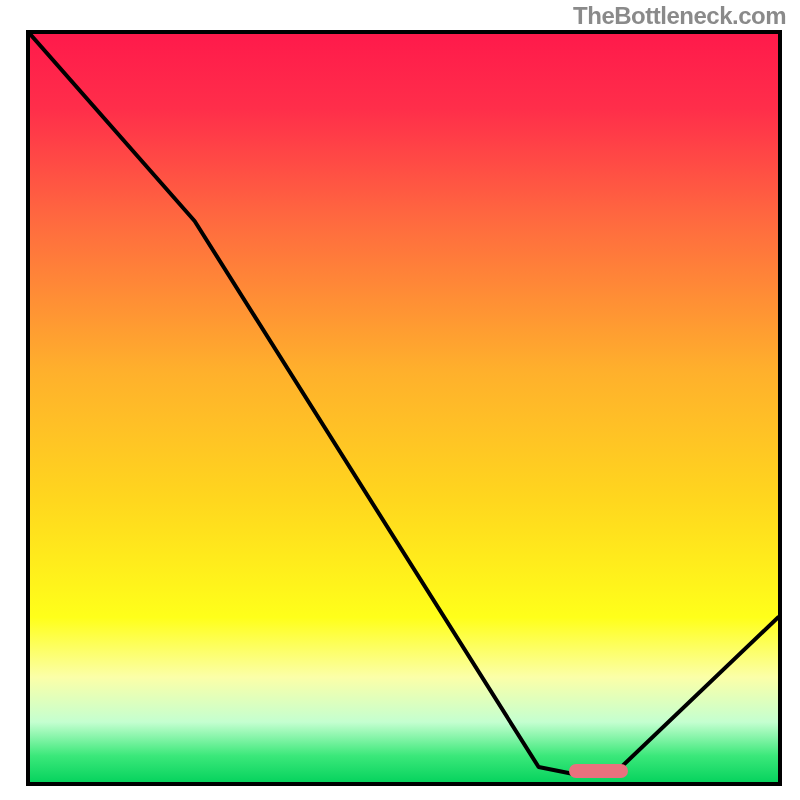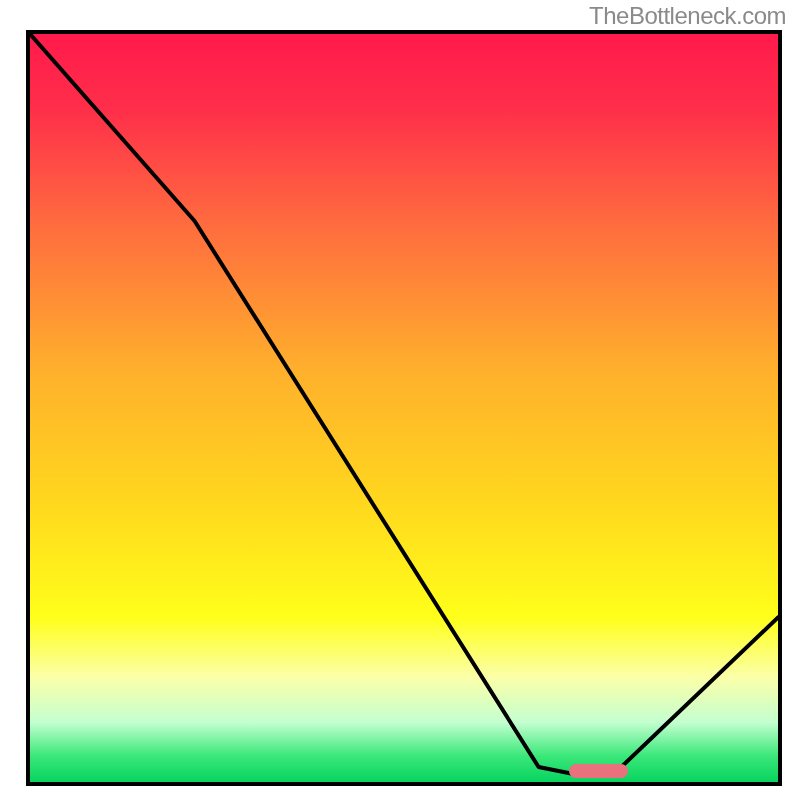--- a/index.html
+++ b/index.html
@@ -13,21 +13,21 @@
   .wrap {
     position: relative;
     width: 800px;
     height: 800px;
   }
   .watermark {
     position: absolute;
     top: 2px;
     right: 14px;
     font-size: 24px;
-    font-weight: 400;
+    font-weight: 700;
     color: #8a8a8a;
     letter-spacing: -0.5px;
   }
   .plot-frame {
     position: absolute;
     left: 26px;
     top: 30px;
     width: 756px;
     height: 756px;
     border: 4px solid #000;

